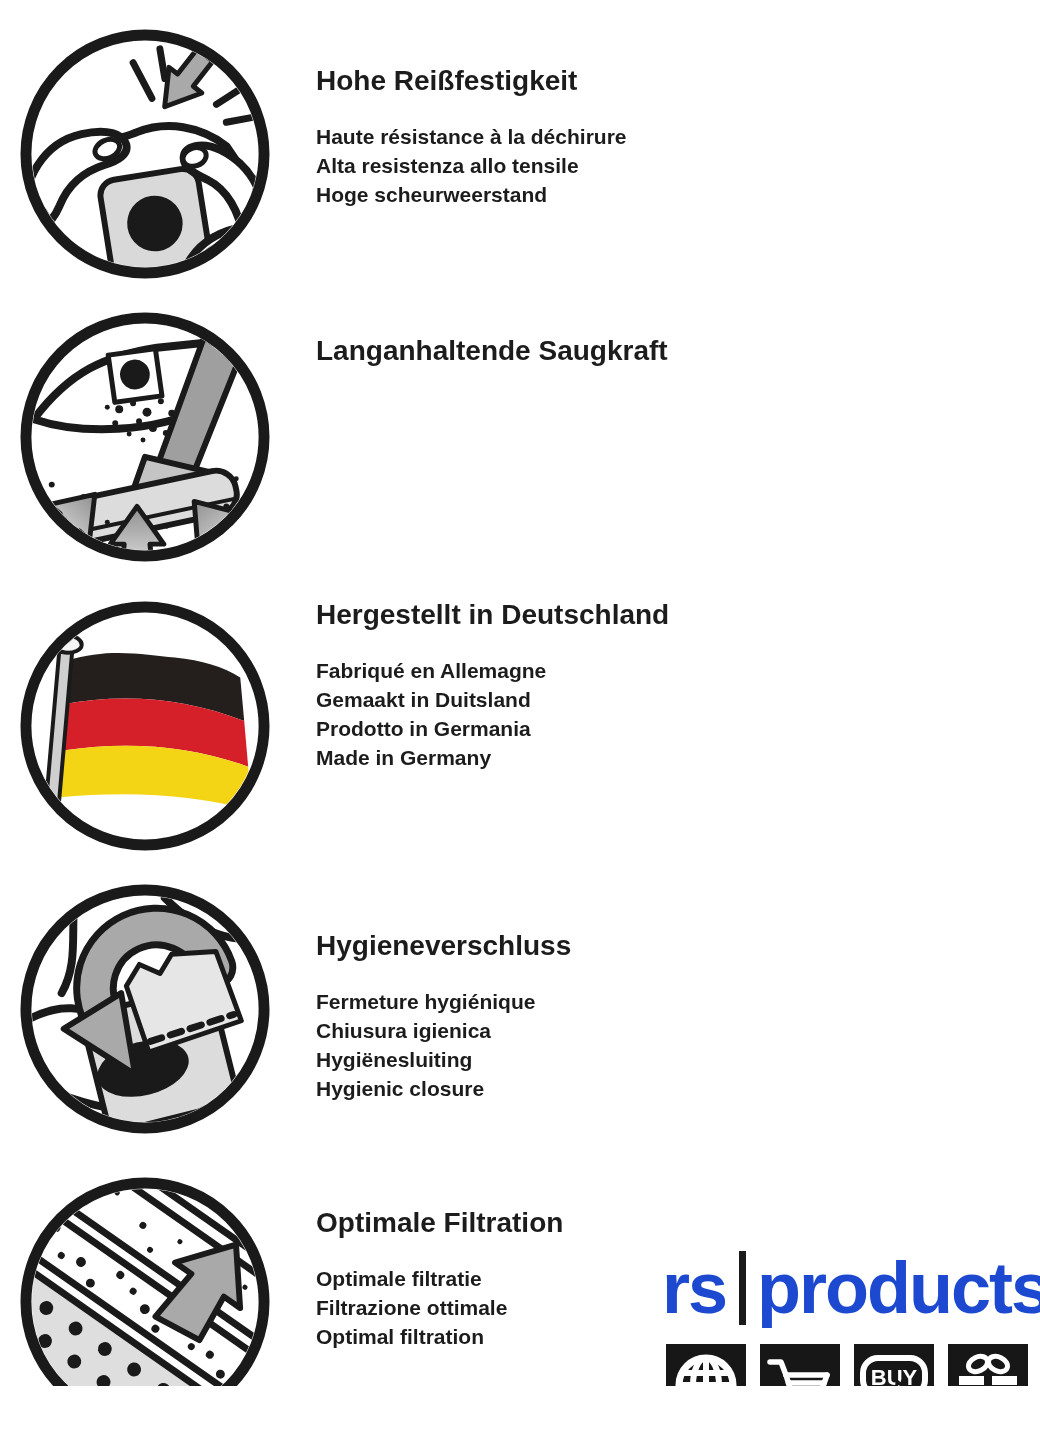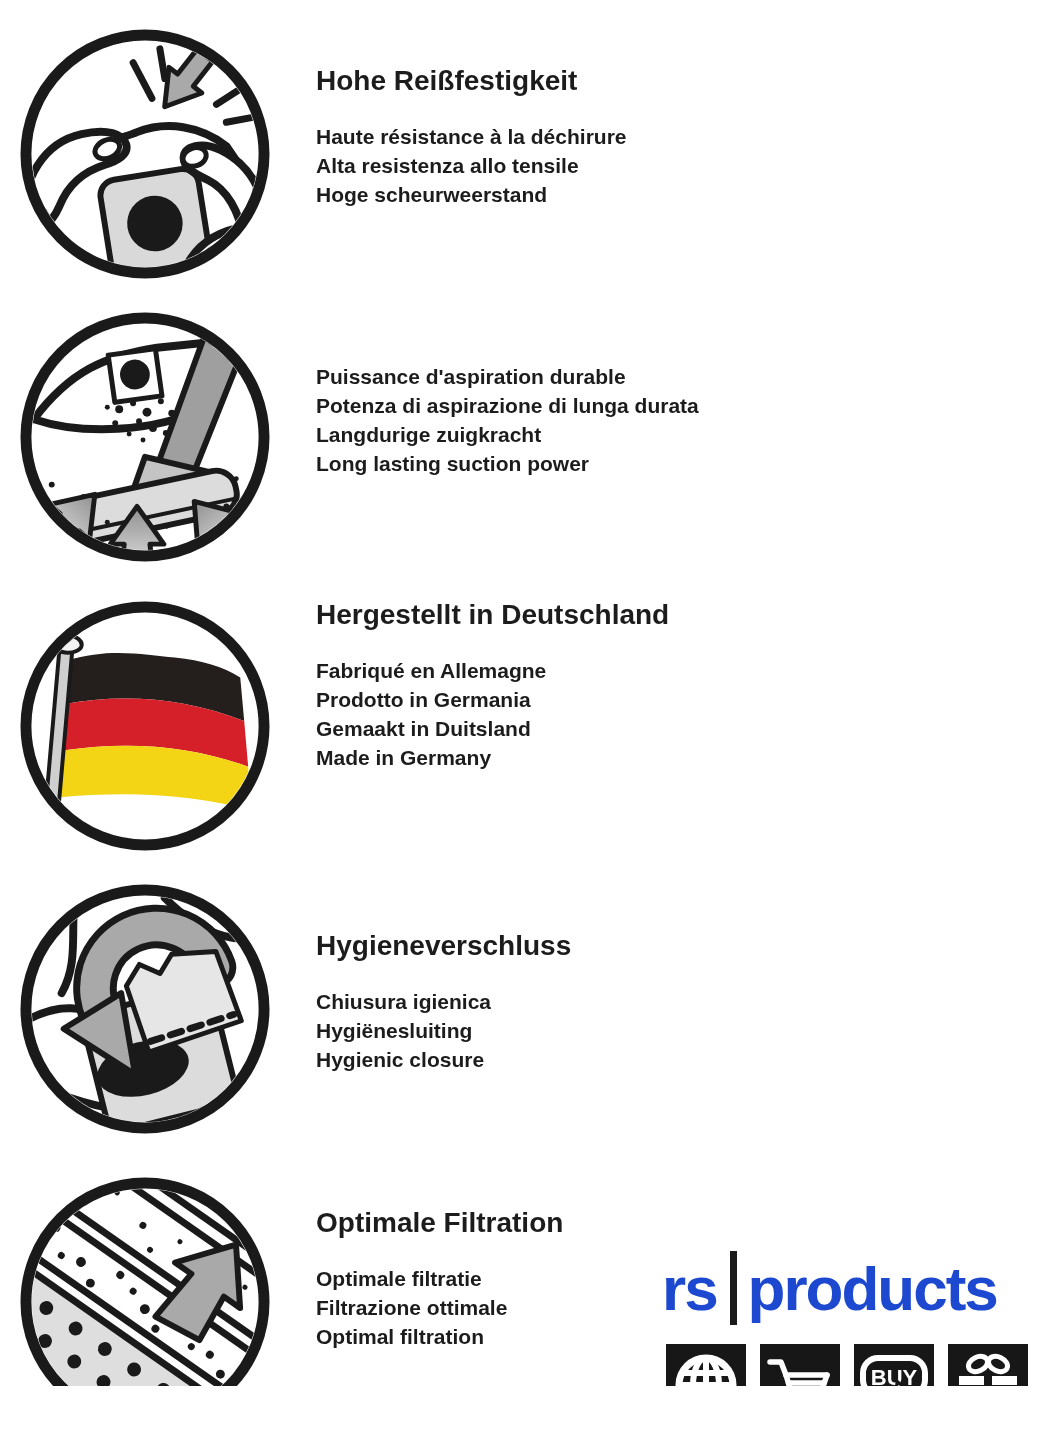--- a/index.html
+++ b/index.html
@@ -7,21 +7,21 @@
   .page { position:relative; width:1040px; height:1386px; background:#fff; overflow:hidden;
           font-family:"Liberation Sans", sans-serif; }
   .icon-slot { position:absolute; left:20px; }
   .p1 { top:29px; } .p2 { top:312px; } .p3 { top:601px; } .p4 { top:884px; } .p5 { top:1177px; }
   .txt { position:absolute; left:316px; width:600px; color:#1c1c1c; }
   .t1 { top:66px; } .t2 { top:336px; } .t3 { top:600px; } .t4 { top:931px; } .t5 { top:1208px; }
   .feature-title { font-size:28px; font-weight:700; line-height:30px; }
   .t-lines { margin-top:26px; }
   .t-line { font-size:21px; font-weight:700; line-height:29px; }
   .brand-logo { position:absolute; left:662px; top:1246px; display:flex; align-items:center; height:84px; }
-  .logo-text { font-size:62px; font-weight:700; color:#1c49d0; letter-spacing:-2px; }
+  .logo-text { font-size:72px; font-weight:700; color:#1c49d0; letter-spacing:-2px; }
   .logo-bar { width:7px; height:74px; background:#1a1a1a; margin:0 11px 0 13px; }
   .tiles { position:absolute; left:666px; top:1344px; display:flex; gap:14px; }
   .tile { width:80px; height:83px; }
   .tile svg { display:block; }
 </style>
 </head>
 <body>
 
 <div class="page">
 
@@ -127,26 +127,21 @@
             <circle cx="178" cy="238" r="3"></circle>
           <circle cx="208" cy="196" r="3"></circle>
             <circle cx="218" cy="168" r="2.5"></circle>
             <circle cx="226" cy="216" r="2.5"></circle>
           <circle cx="64" cy="186" r="2.5"></circle>
         </g>
       </g>
       <circle cx="126" cy="126" r="120" fill="none" stroke="#1a1a1a" stroke-width="11"></circle>
     </svg>
     <div class="txt t2">
-      <div class="t-lines">
-        <p class="t-line">Puissance d'aspiration durable</p>
-        <p class="t-line">Potenza di aspirazione di lunga durata</p>
-        <p class="t-line">Langdurige zuigkracht</p>
-        <p class="t-line">Long lasting suction power</p>
-      </div>
+      <h2 class="feature-title">Langanhaltende Saugkraft</h2>
     </div>
   </section>
 
   <section>
     <svg class="icon-slot p3" width="250" height="250" viewBox="0 0 252 252">
       <defs>
           <clipPath id="c3">
             <circle cx="126" cy="126" r="114"></circle>
           </clipPath>
         </defs>
@@ -159,22 +154,22 @@
           <rect x="40" y="40" width="13" height="200" fill="#cfcfcf" stroke="#1a1a1a" stroke-width="4"></rect>
           <ellipse cx="46" cy="43" rx="16" ry="9" fill="#f4f4f4" stroke="#1a1a1a" stroke-width="4"></ellipse>
         </g>
       </g>
       <circle cx="126" cy="126" r="120" fill="none" stroke="#1a1a1a" stroke-width="11"></circle>
     </svg>
     <div class="txt t3">
       <h2 class="feature-title">Hergestellt in Deutschland</h2>
       <div class="t-lines">
         <p class="t-line">Fabriqué en Allemagne</p>
+        <p class="t-line">Gemaakt in Duitsland</p>
         <p class="t-line">Prodotto in Germania</p>
-        <p class="t-line">Gemaakt in Duitsland</p>
         <p class="t-line">Made in Germany</p>
       </div>
     </div>
   </section>
 
   <section>
     <svg class="icon-slot p4" width="250" height="250" viewBox="0 0 252 252">
       <defs>
           <clipPath id="c4">
             <circle cx="126" cy="126" r="114"></circle>
@@ -200,20 +195,21 @@
         <g transform="rotate(-14 162 116)">
           <path d="M 112 90 L 130 72 L 148 86 L 164 70 L 208 78 L 216 152 L 118 160 Z" fill="#e6e6e6" stroke="#1a1a1a" stroke-width="5"></path>
           <line x1="122" y1="150" x2="210" y2="144" stroke="#1a1a1a" stroke-width="7" stroke-dasharray="12 9"></line>
         </g>
       </g>
       <circle cx="126" cy="126" r="120" fill="none" stroke="#1a1a1a" stroke-width="11"></circle>
     </svg>
     <div class="txt t4">
       <h2 class="feature-title">Hygieneverschluss</h2>
       <div class="t-lines">
+        <p class="t-line">Fermeture hygiénique</p>
         <p class="t-line">Chiusura igienica</p>
         <p class="t-line">Hygiënesluiting</p>
         <p class="t-line">Hygienic closure</p>
       </div>
     </div>
   </section>
 
   <section>
     <svg class="icon-slot p5" width="250" height="250" viewBox="0 0 252 252">
       <defs>

